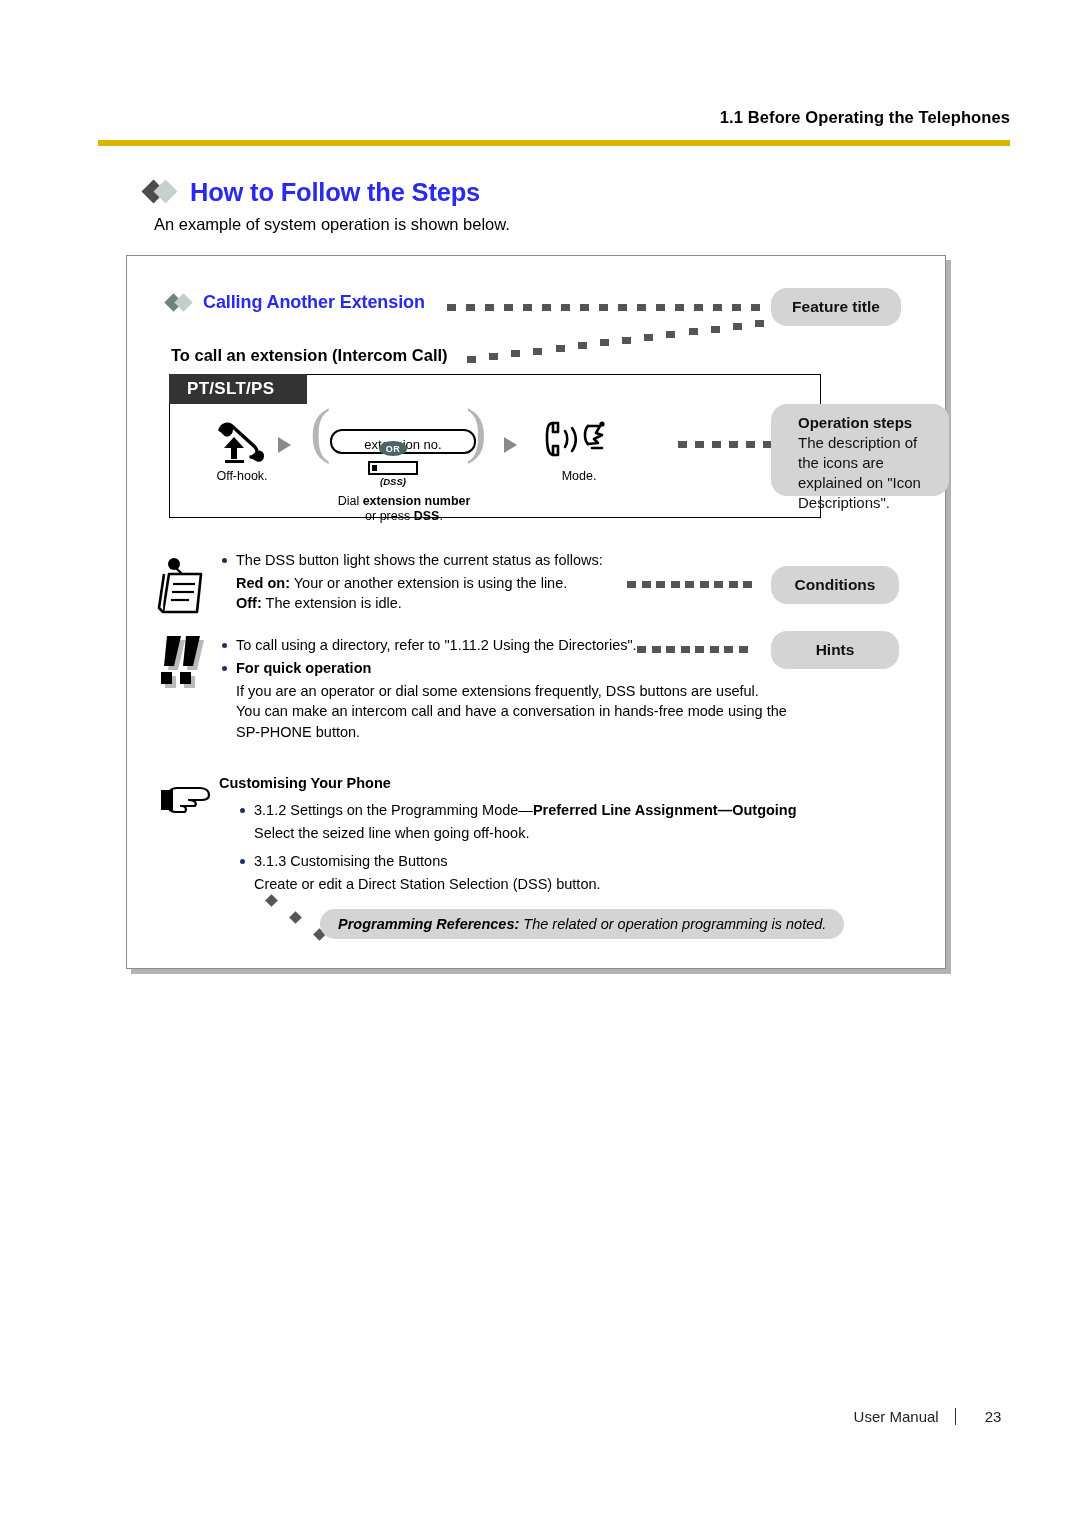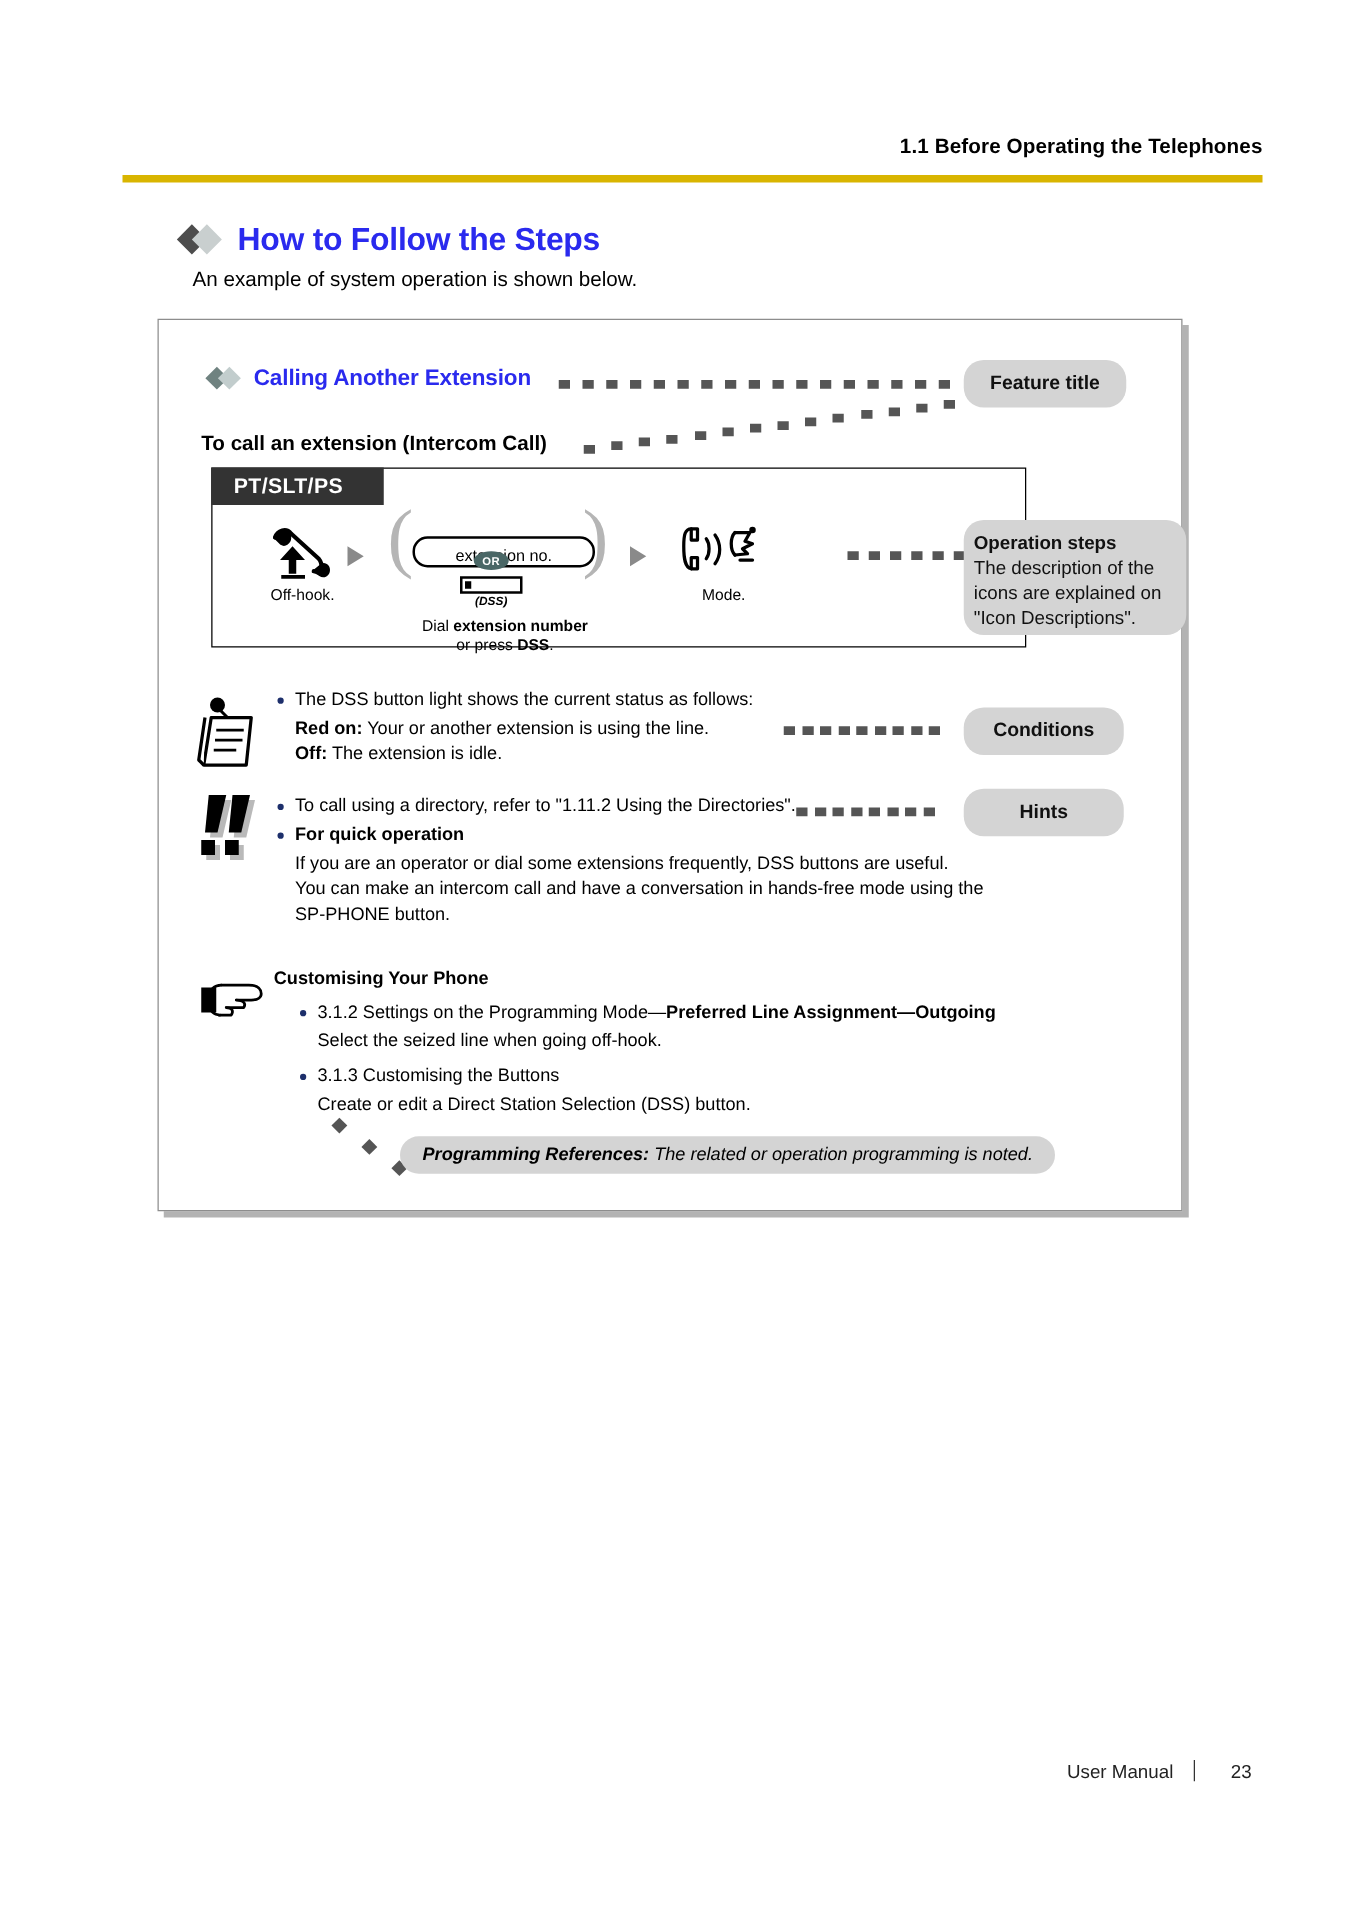--- a/index.html
+++ b/index.html
@@ -122,21 +122,21 @@
     align-items: center;
     justify-content: center;
     font-size: 15.5px;
     color: #111;
   }
   .pill.left { justify-content: flex-start; }
 
   
   .subhead {
     position: absolute;
-    left: 34px; top: 90px;
+    left: 44px; top: 90px;
     font-size: 16.5px; font-weight: bold;
   }
 
   
   .ptbox {
     position: absolute;
     left: 42px; top: 118px;
     width: 650px; height: 142px;
     border: 1.5px solid #000;
     background: #fff;
@@ -412,21 +412,21 @@
           <i style="left: 17px; width: 9px; height: 7px;"></i>
           <i style="left: 34px; width: 9px; height: 7px;"></i>
           <i style="left: 51px; width: 9px; height: 7px;"></i>
           <i style="left: 68px; width: 9px; height: 7px;"></i>
           <i style="left: 85px; width: 9px; height: 7px;"></i>
           <i style="left: 102px; width: 9px; height: 7px;"></i>
           <i style="left: 119px; width: 9px; height: 7px;"></i>
         </div>
     </div>
 
-    <div class="pill left" style="left:644px; top:148px; width:178px; height:92px; border-radius:16px; padding:9px 8px; box-sizing:border-box; display:block; font-weight:normal; line-height:20px; font-size:15px;margin-top:12px;">
+    <div class="pill left" style="left:644px; top:148px; width:178px; height:92px; border-radius:16px; padding:9px 27px; box-sizing:border-box; display:block; font-weight:normal; line-height:20px; font-size:15px;">
       <div style="font-weight:bold;">Operation steps</div>
       <div>The description of the icons are explained on "Icon Descriptions".</div>
     </div>
 
     <svg style="position:absolute; left:30px; top:300px;" width="56" height="62" viewBox="0 0 56 62">
       <circle cx="17" cy="8" r="6" fill="#000"></circle>
       <path d="M17 10 L29 22" stroke="#000" stroke-width="2.4" fill="none"></path>
       <path d="M12 18 L44 18 L40 56 L6 56 Z" fill="#fff" stroke="#000" stroke-width="2.6" stroke-linejoin="round"></path>
       <path d="M6 56 L2 52 L7 18" fill="#fff" stroke="#000" stroke-width="2.6" stroke-linejoin="round"></path>
       <g stroke="#000" stroke-width="2.2">

